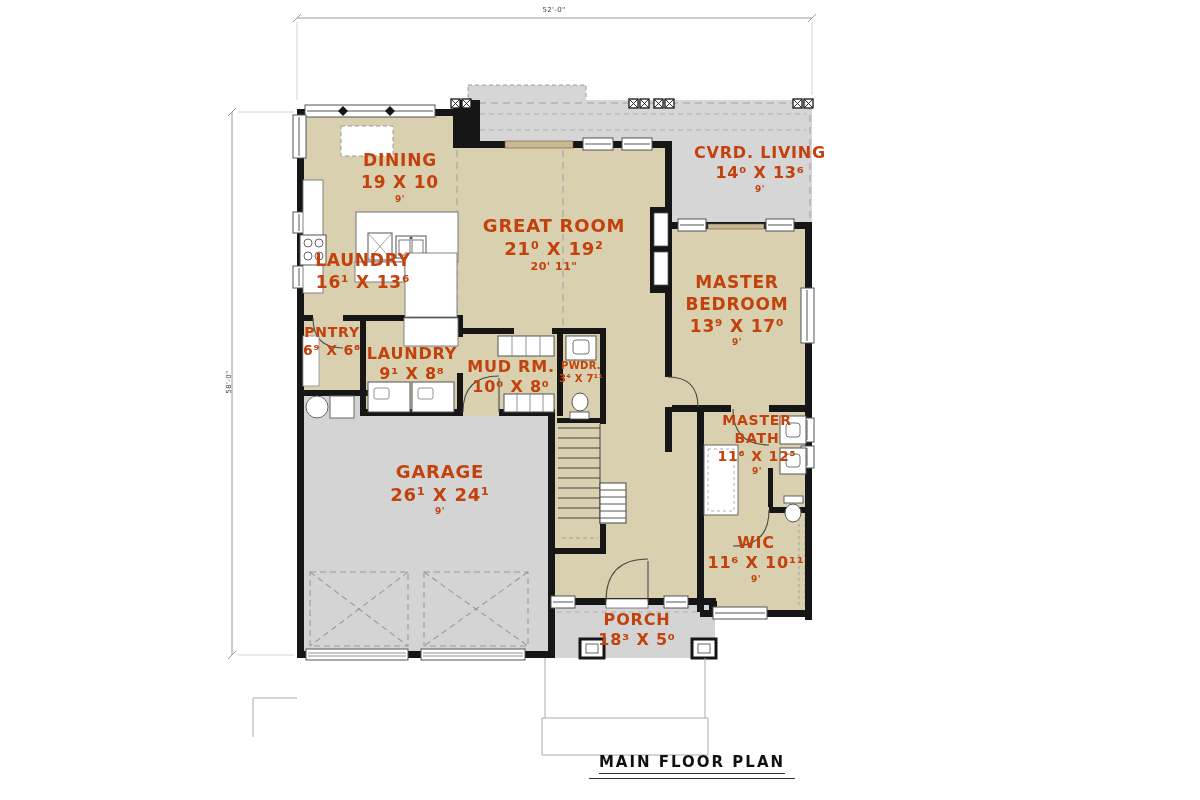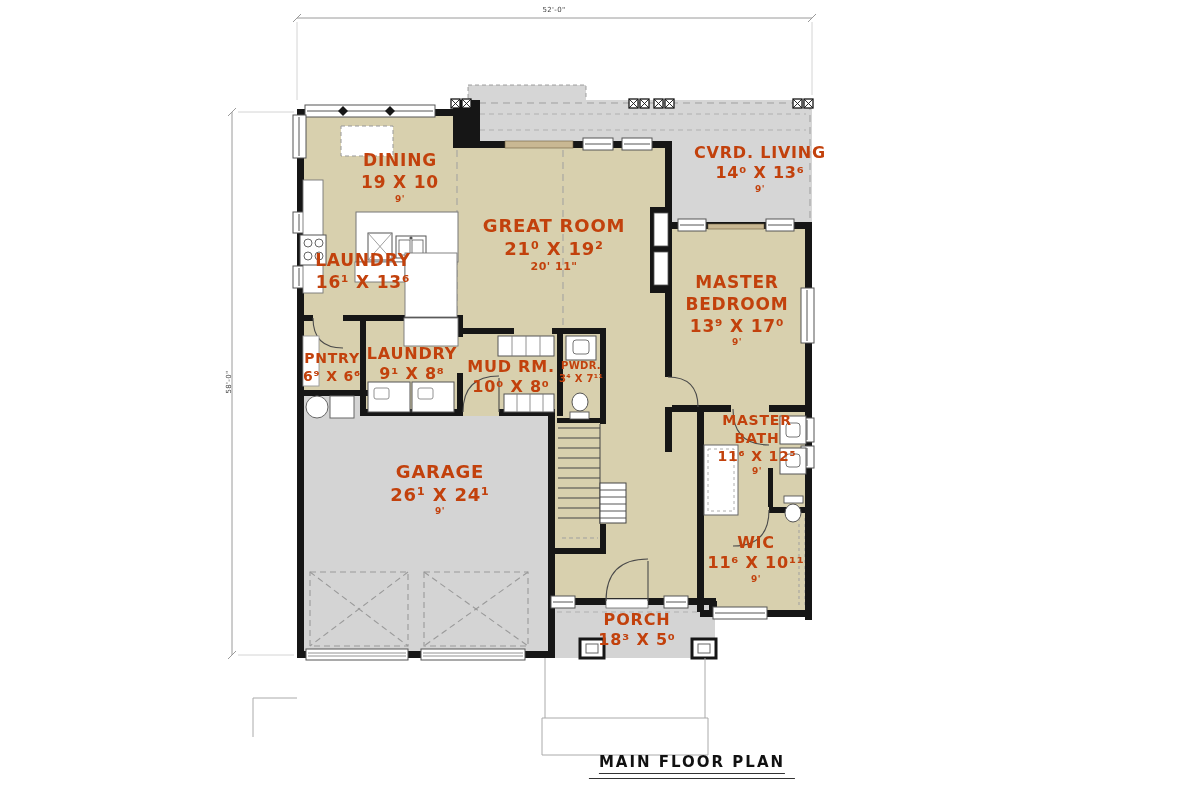--- a/index.html
+++ b/index.html
@@ -329,21 +329,21 @@
   <div class="rceil">9'</div>
 </div>
 
 <div class="lbl f17" style="left:737px;top:272px">
   <div>MASTER</div>
   <div>BEDROOM</div>
   <div>13⁹ X 17⁰</div>
   <div class="rceil">9'</div>
 </div>
 
-<div class="lbl f14" style="left:332px;top:350px">
+<div class="lbl f14" style="left:332px;top:324px">
   <div>PNTRY</div>
   <div>6⁹ X 6⁶</div>
 </div>
 
 <div class="lbl f16" style="left:412px;top:344px">
   <div>LAUNDRY</div>
   <div>9¹ X 8⁸</div>
 </div>
 
 <div class="lbl f16" style="left:511px;top:357px">

